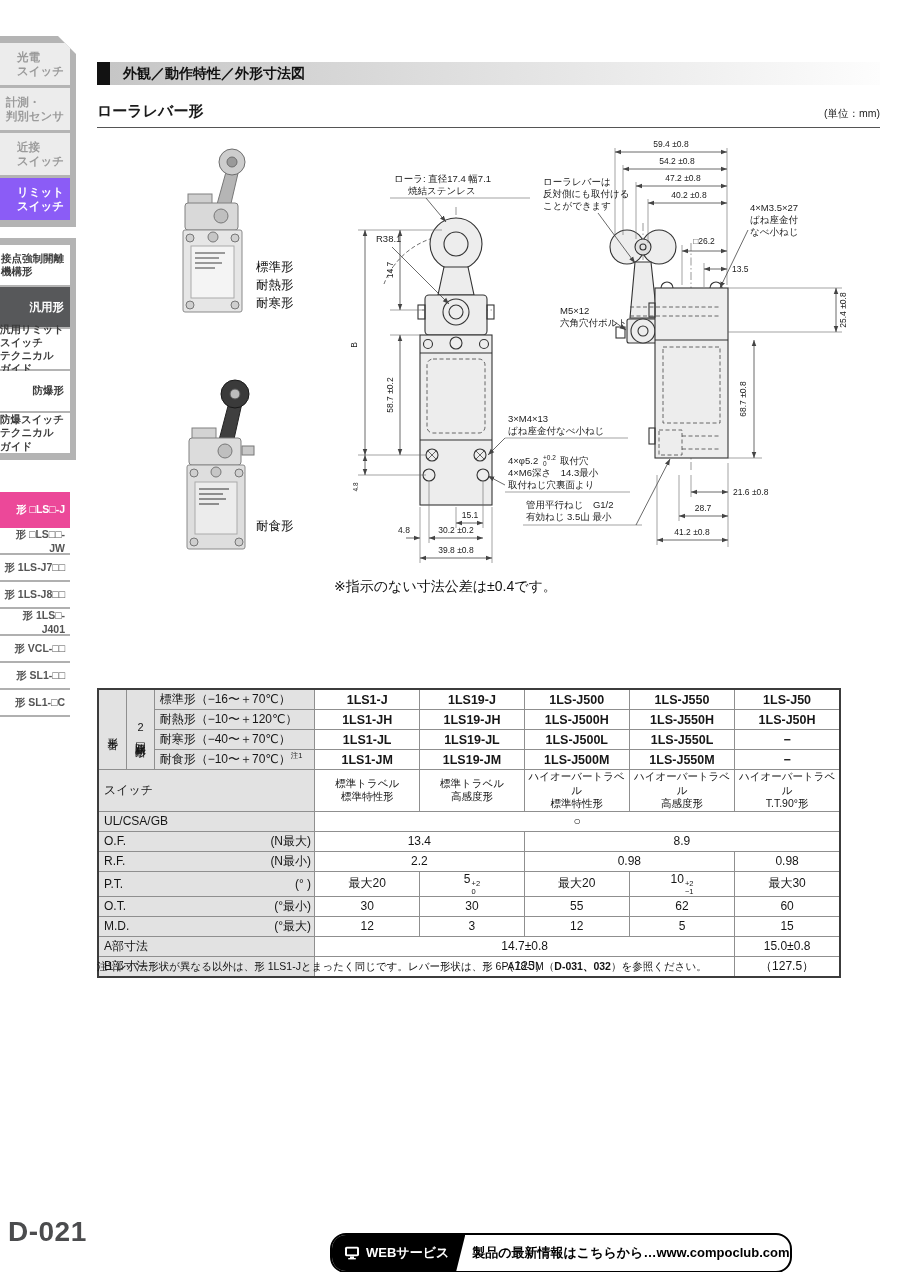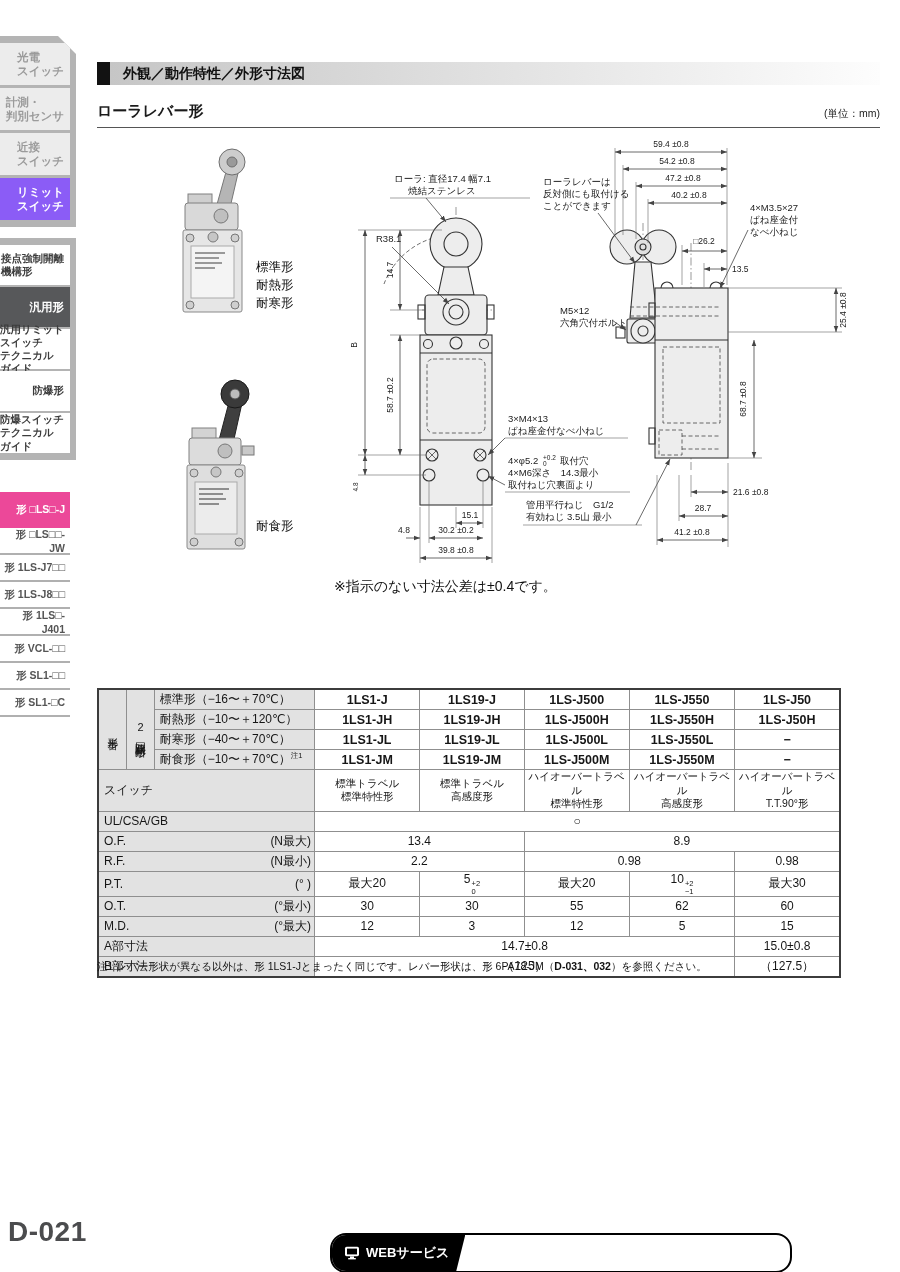--- a/index.html
+++ b/index.html
@@ -518,15 +518,16 @@
   <div class="pill">
     <div class="pill-left">
       <svg width="16" height="14" viewBox="0 0 16 14">
         <rect x="1" y="0.8" width="14" height="9.4" rx="1.6" fill="#fff"></rect>
         <rect x="3" y="2.6" width="10" height="5.8" fill="#000"></rect>
         <rect x="6" y="10.4" width="4" height="1.6" fill="#fff"></rect>
         <rect x="4.2" y="12" width="7.6" height="1.4" fill="#fff"></rect>
       </svg>
       <span>WEBサービス</span>
     </div>
+    <div class="pill-right">製品の最新情報はこちらから…www.compoclub.com</div>
   </div>
 
 </div>
 
 </body></html>

